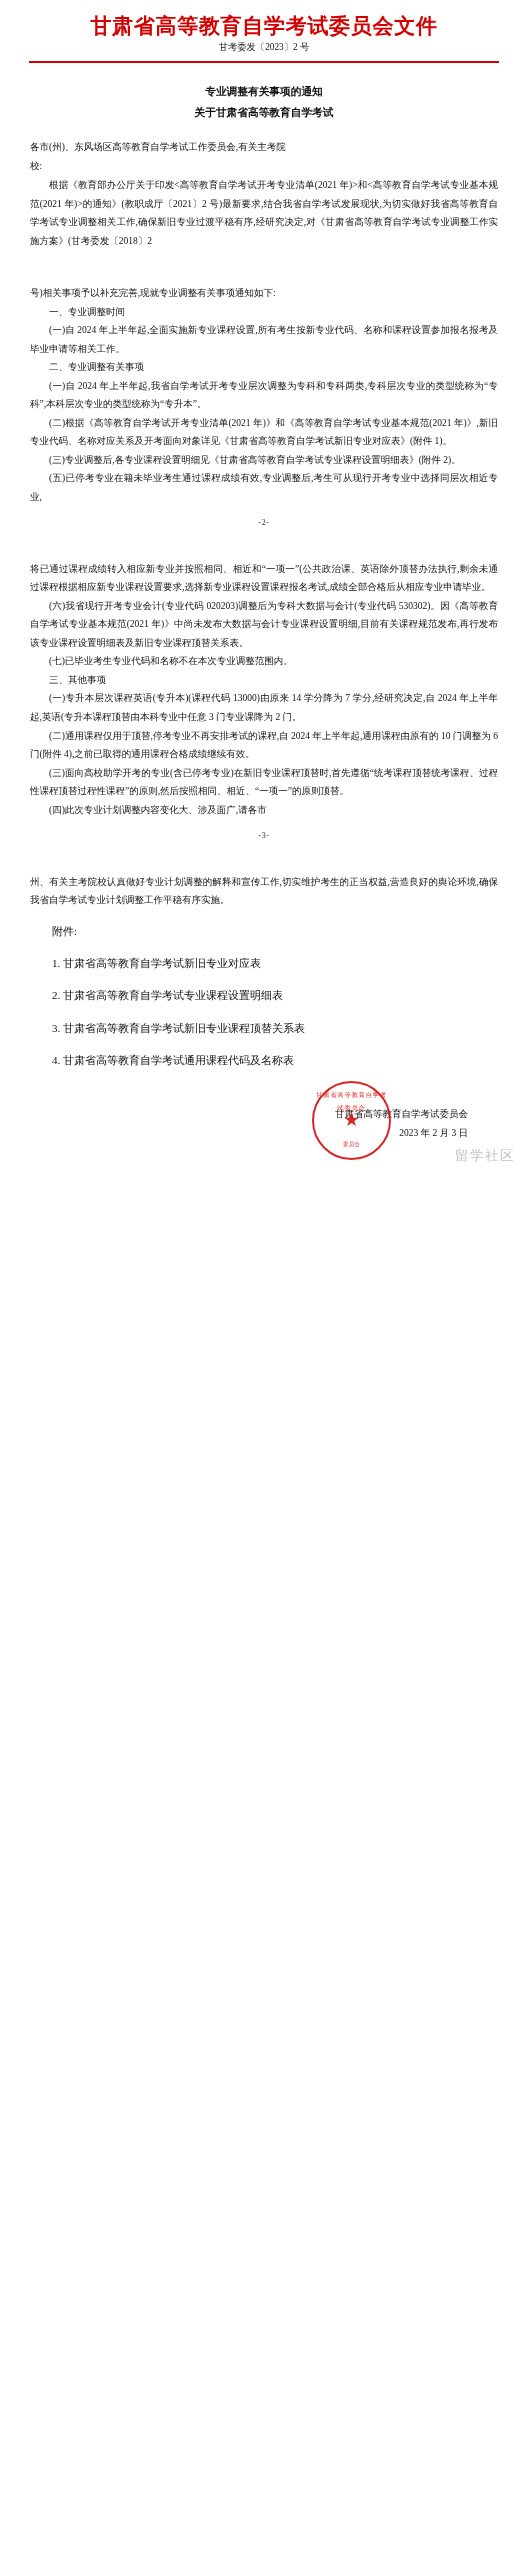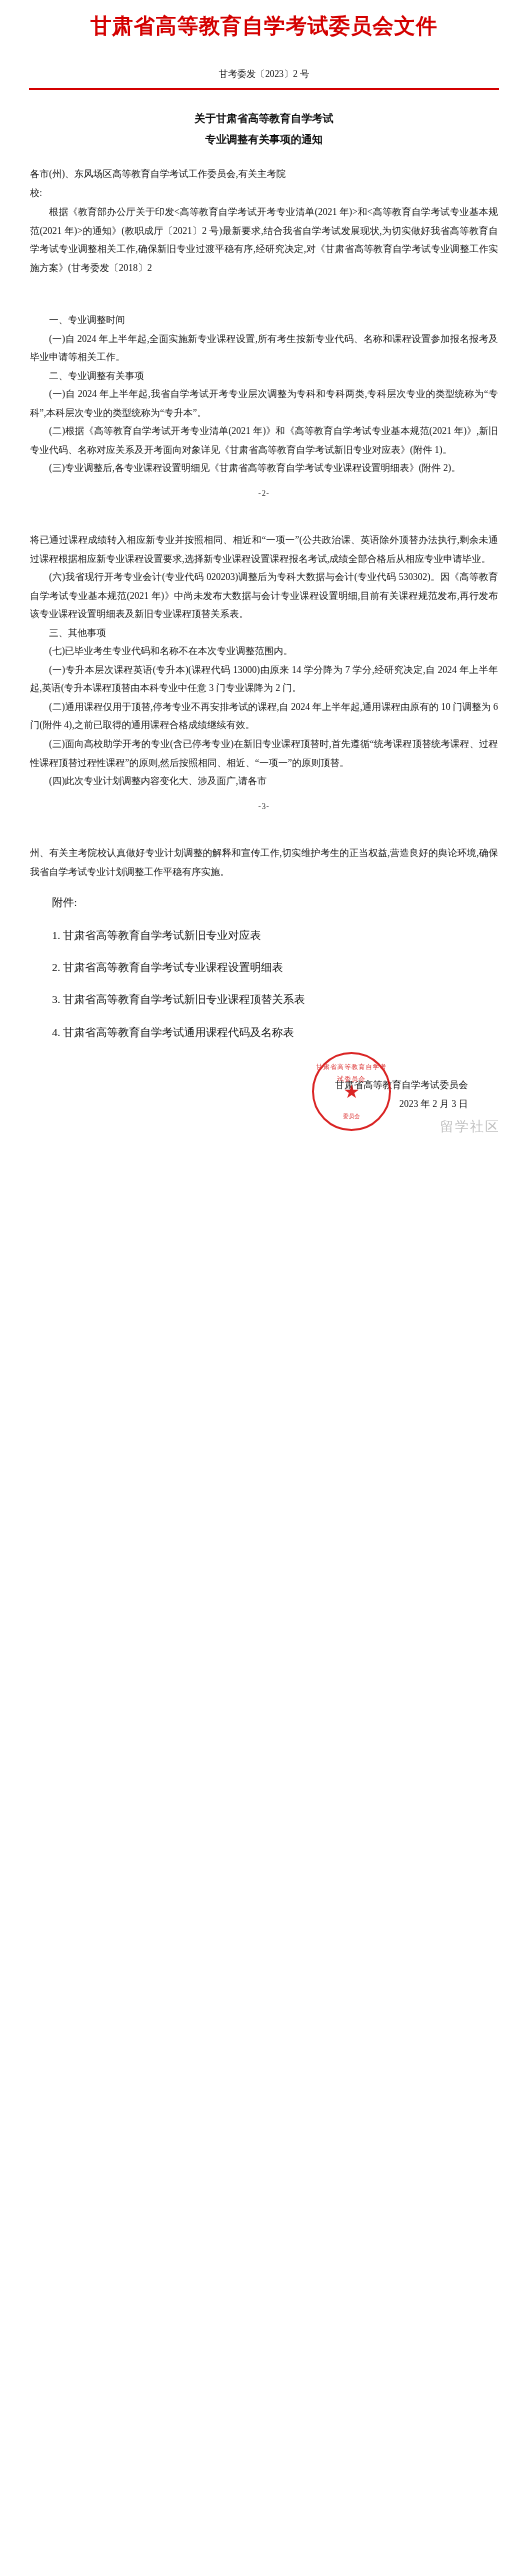--- a/index.html
+++ b/index.html
@@ -27,21 +27,21 @@
     color: #d40000;
     font-weight: bold;
     font-size: 21px;
     letter-spacing: 0.7px;
     line-height: 1.25;
     white-space: nowrap;
   }
   .doc-number {
     text-align: center;
     font-size: 9.3px;
-    margin-top: 29px;
+    margin-top: 2px;
     color: #111;
   }
   .red-rule {
     height: 1.4px;
     background: #d40000;
     margin: 7.2px 29px 0 29px;
   }
 
   
   .doc-title {
@@ -138,74 +138,76 @@
     right: 0;
     bottom: 7.2px;
     text-align: center;
     color: #d40000;
     font-size: 5.7px;
   }
 
   
   .watermark {
     position: absolute;
-    right: 28px;
+    right: 13px;
     bottom: 7.2px;
     font-size: 13.6px;
     color: rgba(90,90,90,0.38);
     font-family: "Liberation Sans", sans-serif;
     letter-spacing: 1.4px;
   }
   .bottom-pad { height: 29px; }
 </style>
 </head>
 <body>
 
 <div class="page">
 
   <div class="masthead">
     <div class="masthead-title">甘肃省高等教育自学考试委员会文件</div>
   </div>
   <div class="doc-number">甘考委发〔2023〕2 号</div>
   <div class="red-rule"></div>
 
   <div class="doc-title">
+    <div>专业调整有关事项的通知</div>
     <div>关于甘肃省高等教育自学考试</div>
-    <div>专业调整有关事项的通知</div>
   </div>
 
   <div class="block section-1">
     <p>各市(州)、东风场区高等教育自学考试工作委员会,有关主考院</p>
     <p>校:</p>
   </div>
 
   <div class="block">
     <p class="ind">根据《教育部办公厅关于印发&lt;高等教育自学考试开考专业清单(2021 年)&gt;和&lt;高等教育自学考试专业基本规范(2021 年)&gt;的通知》(教职成厅〔2021〕2 号)最新要求,结合我省自学考试发展现状,为切实做好我省高等教育自学考试专业调整相关工作,确保新旧专业过渡平稳有序,经研究决定,对《甘肃省高等教育自学考试专业调整工作实施方案》(甘考委发〔2018〕2</p>
   </div>
 
   <div class="page-break"></div>
 
   <div class="block">
+    <p>号)相关事项予以补充完善,现就专业调整有关事项通知如下:</p>
     <p class="ind">一、专业调整时间</p>
     <p class="ind">(一)自 2024 年上半年起,全面实施新专业课程设置,所有考生按新专业代码、名称和课程设置参加报名报考及毕业申请等相关工作。</p>
     <p class="ind">二、专业调整有关事项</p>
     <p class="ind">(一)自 2024 年上半年起,我省自学考试开考专业层次调整为专科和专科两类,专科层次专业的类型统称为“专科”,本科层次专业的类型统称为“专升本”。</p>
     <p class="ind">(二)根据《高等教育自学考试开考专业清单(2021 年)》和《高等教育自学考试专业基本规范(2021 年)》,新旧专业代码、名称对应关系及开考面向对象详见《甘肃省高等教育自学考试新旧专业对应表》(附件 1)。</p>
     <p class="ind">(三)专业调整后,各专业课程设置明细见《甘肃省高等教育自学考试专业课程设置明细表》(附件 2)。</p>
+    <p class="ind">(五)已停考专业在籍未毕业考生通过课程成绩有效,专业调整后,考生可从现行开考专业中选择同层次相近专业,</p>
   </div>
 
   <div class="pagenum">-2-</div>
 
   <div class="page-break"></div>
 
   <div class="block">
     <p>将已通过课程成绩转入相应新专业并按照相同、相近和“一项一”(公共政治课、英语除外顶替办法执行,剩余未通过课程根据相应新专业课程设置要求,选择新专业课程设置课程报名考试,成绩全部合格后从相应专业申请毕业。</p>
     <p class="ind">(六)我省现行开考专业会计(专业代码 020203)调整后为专科大数据与会计(专业代码 530302)。因《高等教育自学考试专业基本规范(2021 年)》中尚未发布大数据与会计专业课程设置明细,目前有关课程规范发布,再行发布该专业课程设置明细表及新旧专业课程顶替关系表。</p>
+    <p class="ind">(七)已毕业考生专业代码和名称不在本次专业调整范围内。</p>
     <p class="ind">三、其他事项</p>
-    <p class="ind">(七)已毕业考生专业代码和名称不在本次专业调整范围内。</p>
     <p class="ind">(一)专升本层次课程英语(专升本)(课程代码 13000)由原来 14 学分降为 7 学分,经研究决定,自 2024 年上半年起,英语(专升本课程顶替由本科专业中任意 3 门专业课降为 2 门。</p>
     <p class="ind">(二)通用课程仅用于顶替,停考专业不再安排考试的课程,自 2024 年上半年起,通用课程由原有的 10 门调整为 6 门(附件 4),之前已取得的通用课程合格成绩继续有效。</p>
     <p class="ind">(三)面向高校助学开考的专业(含已停考专业)在新旧专业课程顶替时,首先遵循“统考课程顶替统考课程、过程性课程顶替过程性课程”的原则,然后按照相同、相近、“一项一”的原则顶替。</p>
     <p class="ind">(四)此次专业计划调整内容变化大、涉及面广,请各市</p>
   </div>
 
   <div class="pagenum">-3-</div>
 
   <div class="page-break"></div>
 

